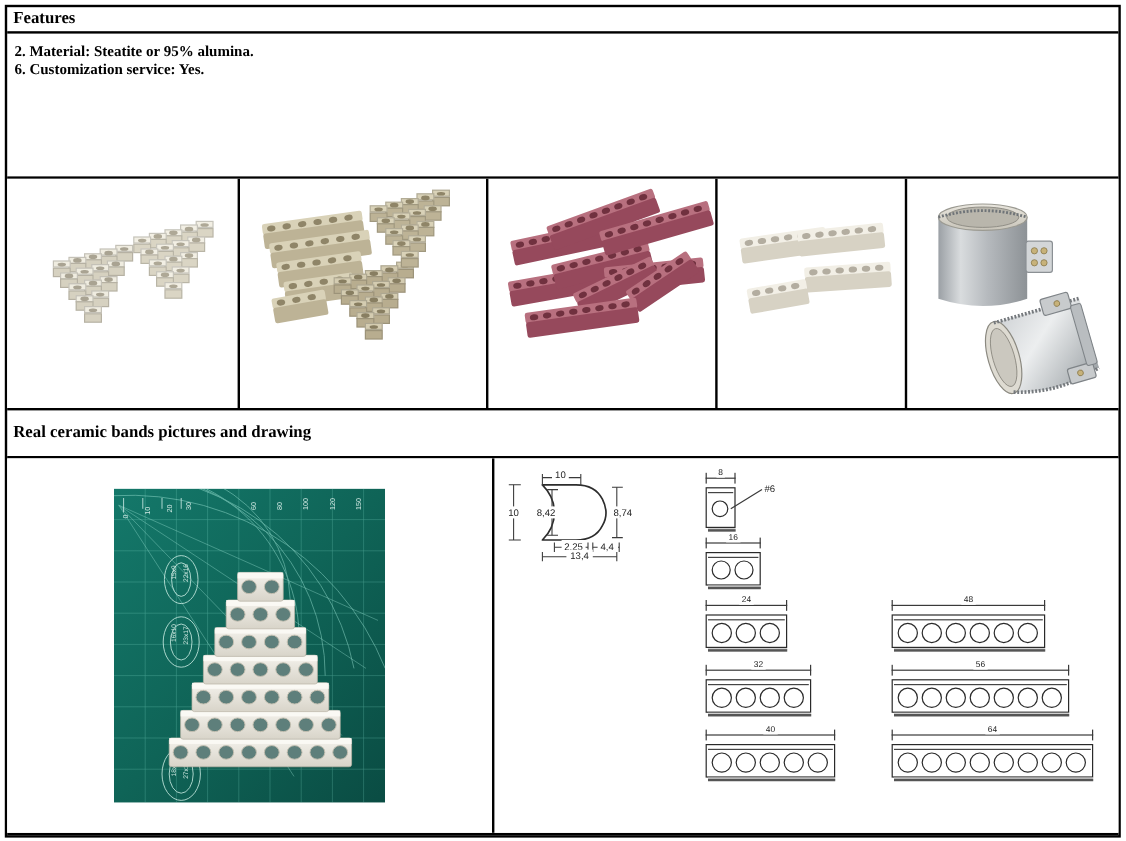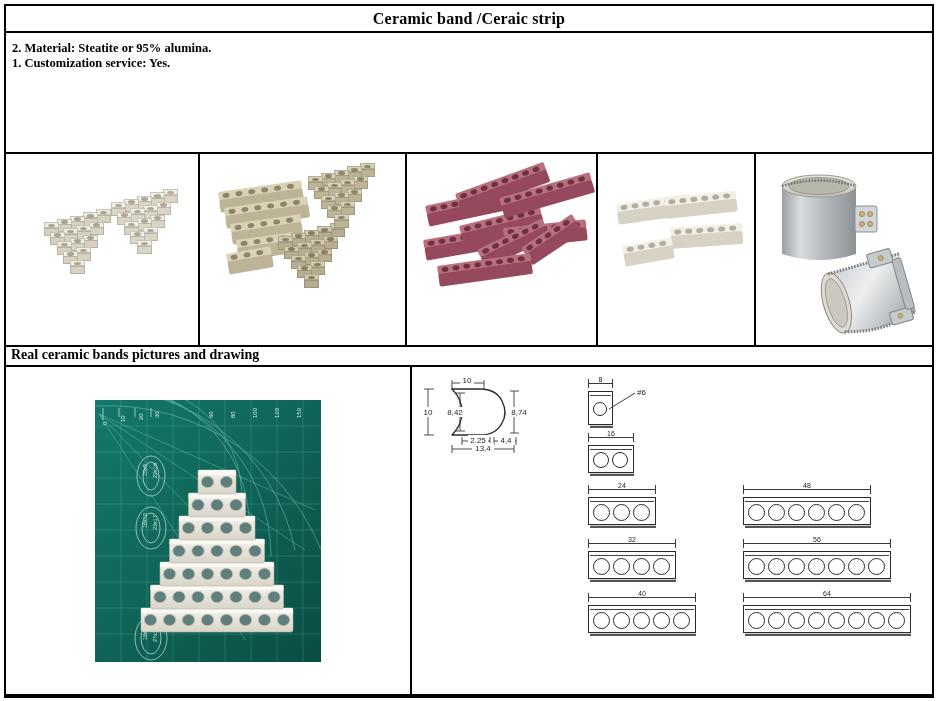--- a/index.html
+++ b/index.html
@@ -40,21 +40,21 @@
 
   
   .prod-row{height:193px;box-sizing:border-box;}
   .prod-cell{
     box-sizing:border-box;position:relative;overflow:hidden;background:#fff;
     display:flex;align-items:center;justify-content:center;
   }
   .vdiv{border-left:2px solid #000;}
 
   
-  .sec-head-row{height:20px;box-sizing:border-box;}
+  .sec-head-row{height:40px;align-items:center;box-sizing:border-box;}
   .sec-head-txt{font-size:14px;font-weight:bold;padding-left:5px;}
 
   
   .bottom-row{flex:1;box-sizing:border-box;min-height:0;}
   .photo-cell{
     width:404px;box-sizing:border-box;position:relative;overflow:hidden;
     display:flex;align-items:center;justify-content:center;background:#fff;
   }
   .draw-cell{flex:1;box-sizing:border-box;position:relative;overflow:hidden;background:#fff;}
 
@@ -119,29 +119,29 @@
     background:#fff;padding:0 2px;font-size:7px;color:#222;
     font-family:"Liberation Sans","DejaVu Sans",sans-serif;
   }
 </style>
 </head>
 <body>
 
 <div class="sheet">
   <div class="tbl">
 
-    <div class="row title-row bb">
-      <div class="title-txt">Ceramic band /Ceraic strip</div>
+
+    <div class="row feat-head-row bb">
+      <div class="feat-head-txt">Features</div>
     </div>
-
 
     <div class="row feat-body bb">
       <div style="width:100%">
         <div class="feat-line">2. Material: Steatite or 95% alumina.</div>
-        <div class="feat-line">1. Customization service: Yes.</div>
+        <div class="feat-line">6. Customization service: Yes.</div>
       </div>
     </div>
 
     <div class="row prod-row bb">
 
       <div class="prod-cell" style="width:192px">
         <div class="scene">
 
           <div class="tri" style="left:38px;top:68px;--cl:#efece0;--cf:#d6d1c0;--ch:#a9a392">
             <div class="cubes" id="triA">

